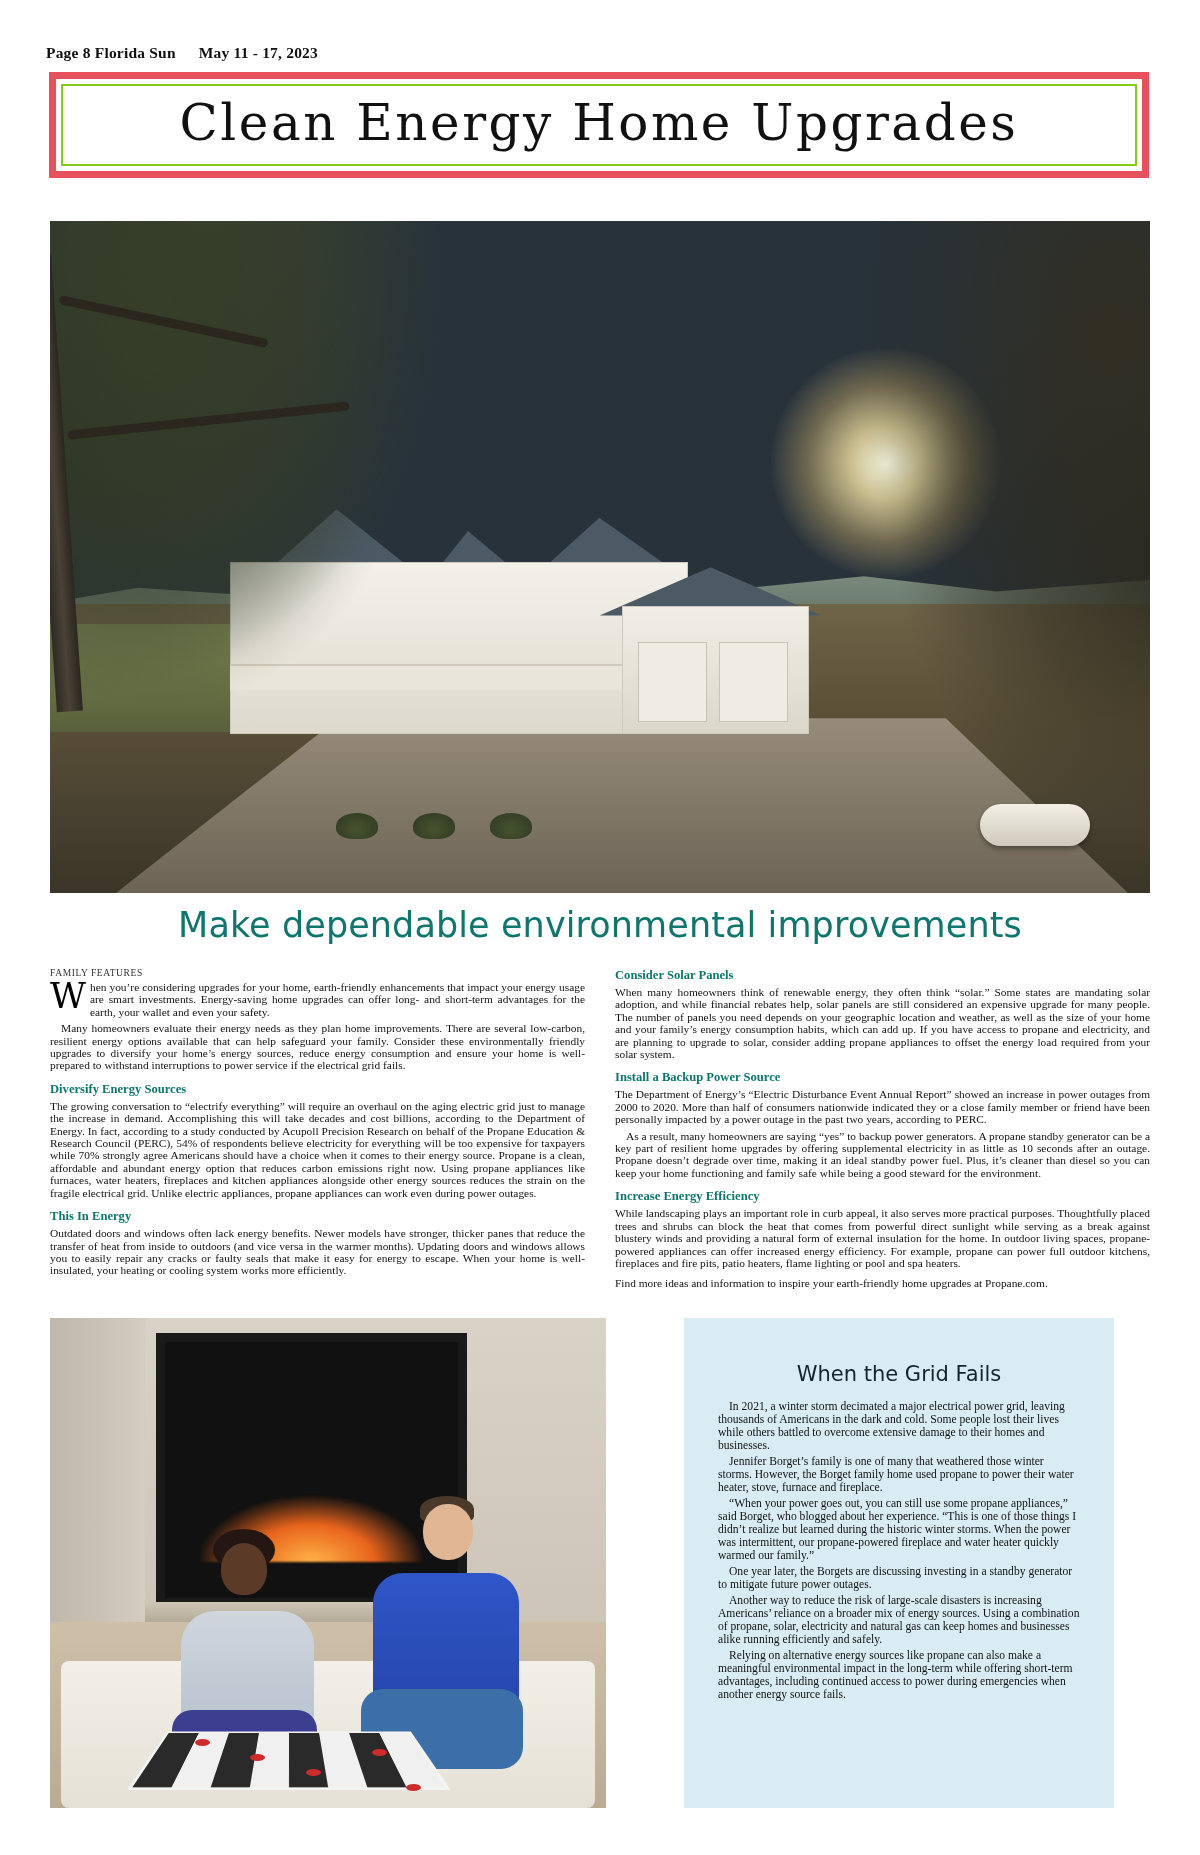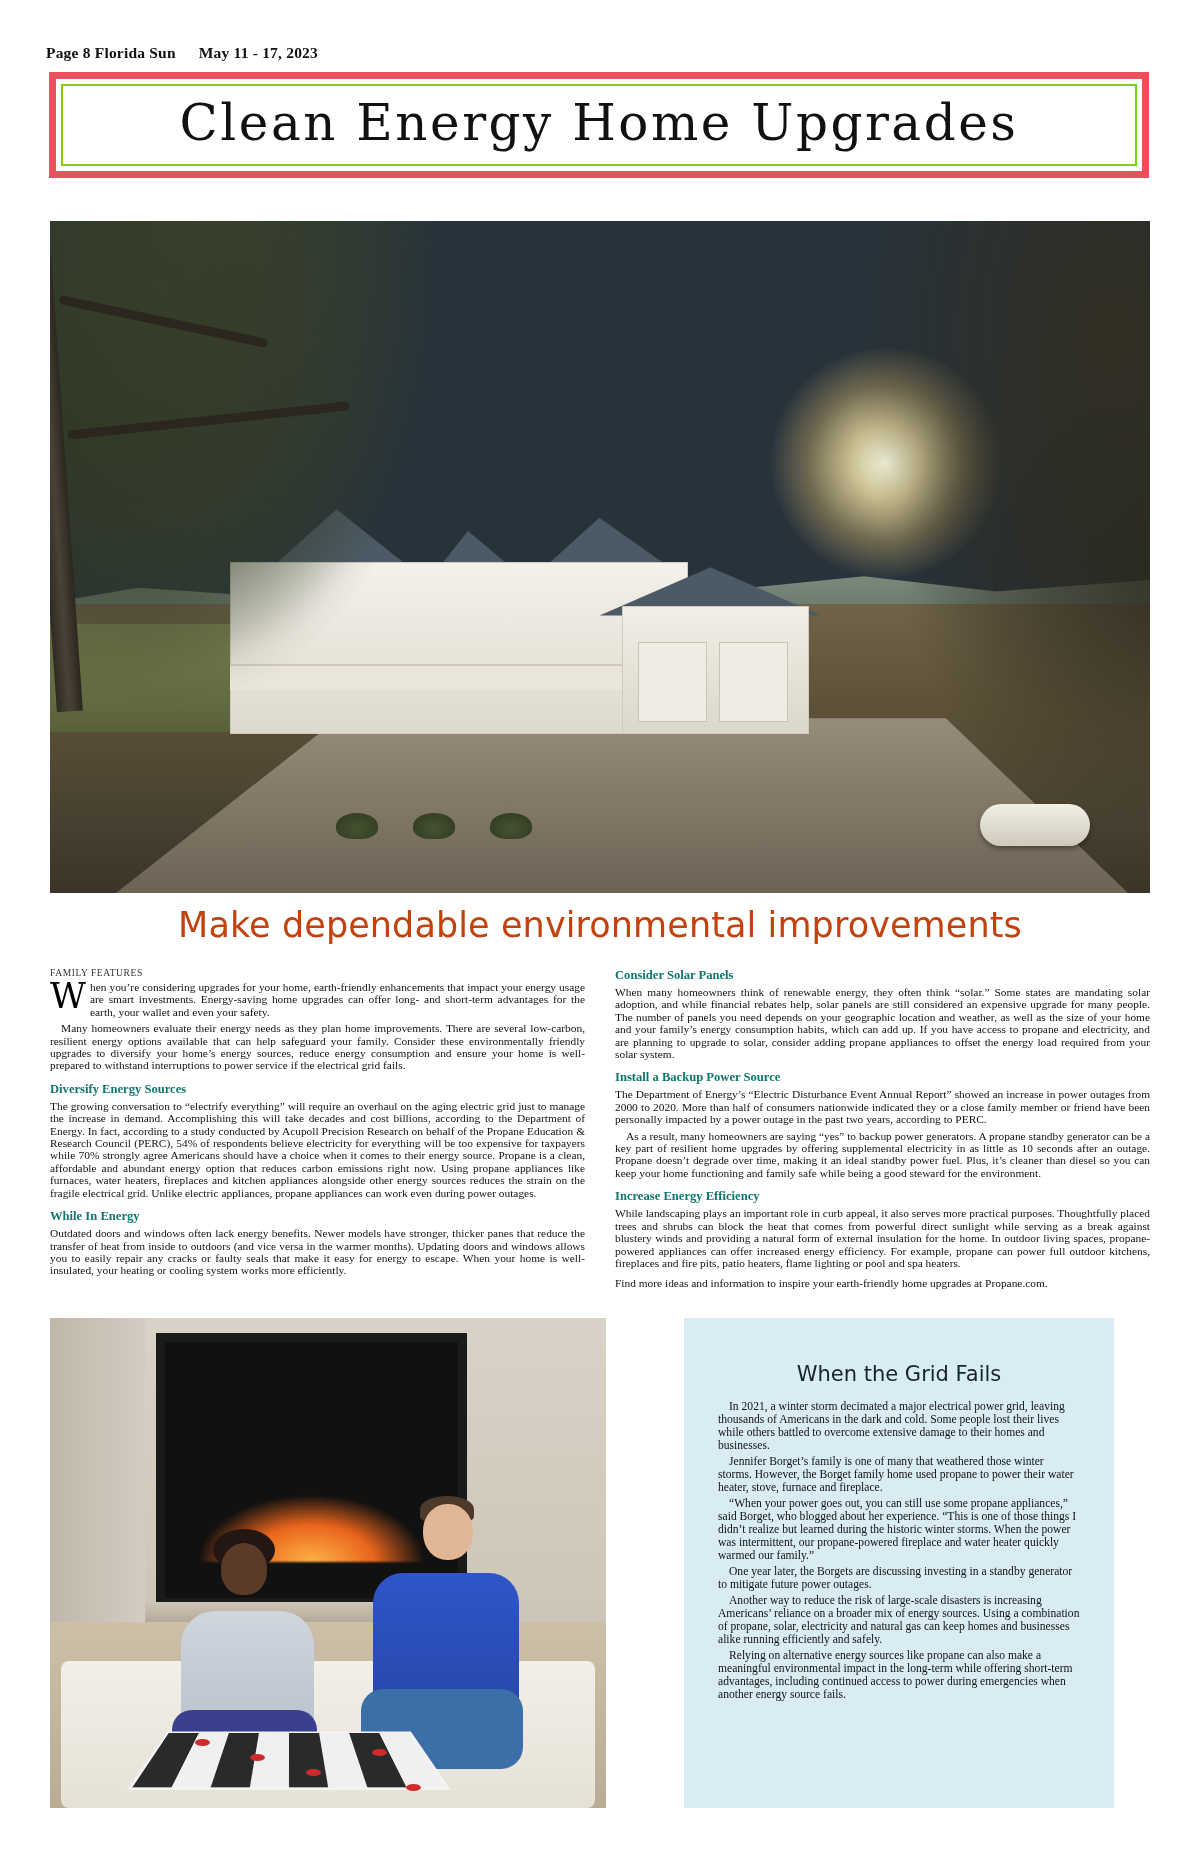--- a/index.html
+++ b/index.html
@@ -219,21 +219,21 @@
   
   .deck {
     position: absolute;
     left: 50px;
     top: 905px;
     width: 1100px;
     text-align: center;
     font-family: "DejaVu Sans", sans-serif;
     font-size: 35px;
     font-weight: 400;
-    color: #c2410c;
+    color: #0f766e;
     letter-spacing: 0.1px;
   }
   
   .cols {
     position: absolute;
     left: 50px;
     top: 968px;
     width: 1100px;
     height: 330px;
   }
@@ -485,21 +485,21 @@
       <div class="kicker">FAMILY FEATURES</div>
       <div class="dropcap-para">
         <span class="dropcap">W</span>
         <p class="body">hen you’re considering upgrades for your home, earth-friendly enhancements that impact your energy usage are smart investments. Energy-saving home upgrades can offer long- and short-term advantages for the earth, your wallet and even your safety.</p>
       </div>
       <p class="body indent">Many homeowners evaluate their energy needs as they plan home improvements. There are several low-carbon, resilient energy options available that can help safeguard your family. Consider these environmentally friendly upgrades to diversify your home’s energy sources, reduce energy consumption and ensure your home is well-prepared to withstand interruptions to power service if the electrical grid fails.</p>
 
       <h3 class="sub">Diversify Energy Sources</h3>
       <p class="body">The growing conversation to “electrify everything” will require an overhaul on the aging electric grid just to manage the increase in demand. Accomplishing this will take decades and cost billions, according to the Department of Energy. In fact, according to a study conducted by Acupoll Precision Research on behalf of the Propane Education &amp; Research Council (PERC), 54% of respondents believe electricity for everything will be too expensive for taxpayers while 70% strongly agree Americans should have a choice when it comes to their energy source. Propane is a clean, affordable and abundant energy option that reduces carbon emissions right now. Using propane appliances like furnaces, water heaters, fireplaces and kitchen appliances alongside other energy sources reduces the strain on the fragile electrical grid. Unlike electric appliances, propane appliances can work even during power outages.</p>
 
-      <h3 class="sub">While In Energy</h3>
+      <h3 class="sub">This In Energy</h3>
       <p class="body">Outdated doors and windows often lack energy benefits. Newer models have stronger, thicker panes that reduce the transfer of heat from inside to outdoors (and vice versa in the warmer months). Updating doors and windows allows you to easily repair any cracks or faulty seals that make it easy for energy to escape. When your home is well-insulated, your heating or cooling system works more efficiently.</p>
     </div>
 
     <div class="col col-right">
       <h3 class="sub" style="margin-top:0">Consider Solar Panels</h3>
       <p class="body">When many homeowners think of renewable energy, they often think “solar.” Some states are mandating solar adoption, and while financial rebates help, solar panels are still considered an expensive upgrade for many people. The number of panels you need depends on your geographic location and weather, as well as the size of your home and your family’s energy consumption habits, which can add up. If you have access to propane and electricity, and are planning to upgrade to solar, consider adding propane appliances to offset the energy load required from your solar system.</p>
 
       <h3 class="sub">Install a Backup Power Source</h3>
       <p class="body">The Department of Energy’s “Electric Disturbance Event Annual Report” showed an increase in power outages from 2000 to 2020. More than half of consumers nationwide indicated they or a close family member or friend have been personally impacted by a power outage in the past two years, according to PERC.</p>
       <p class="body indent">As a result, many homeowners are saying “yes” to backup power generators. A propane standby generator can be a key part of resilient home upgrades by offering supplemental electricity in as little as 10 seconds after an outage. Propane doesn’t degrade over time, making it an ideal standby power fuel. Plus, it’s cleaner than diesel so you can keep your home functioning and family safe while being a good steward for the environment.</p>

